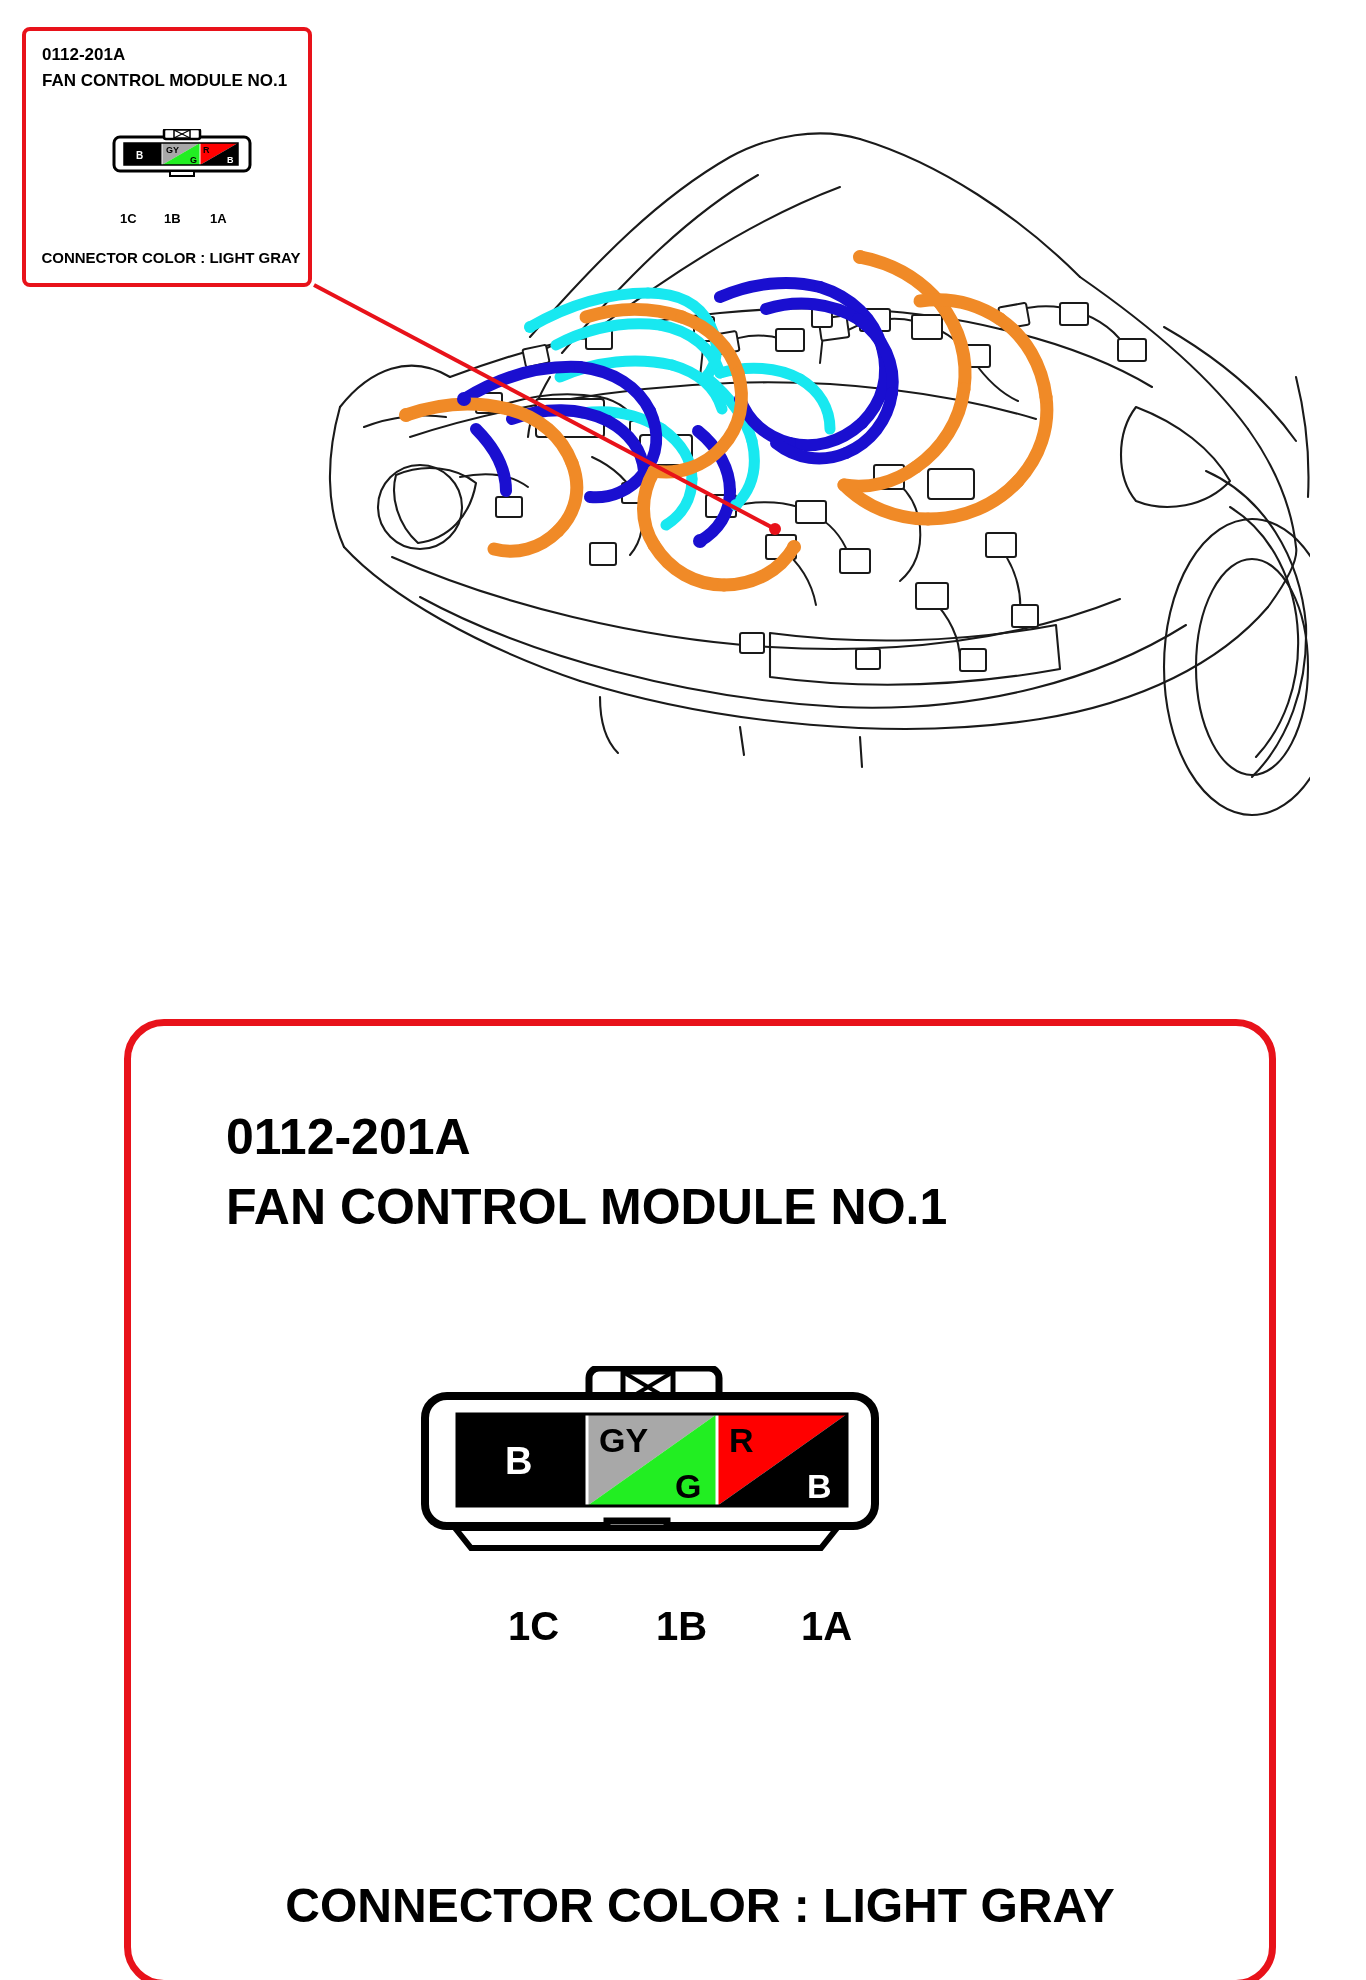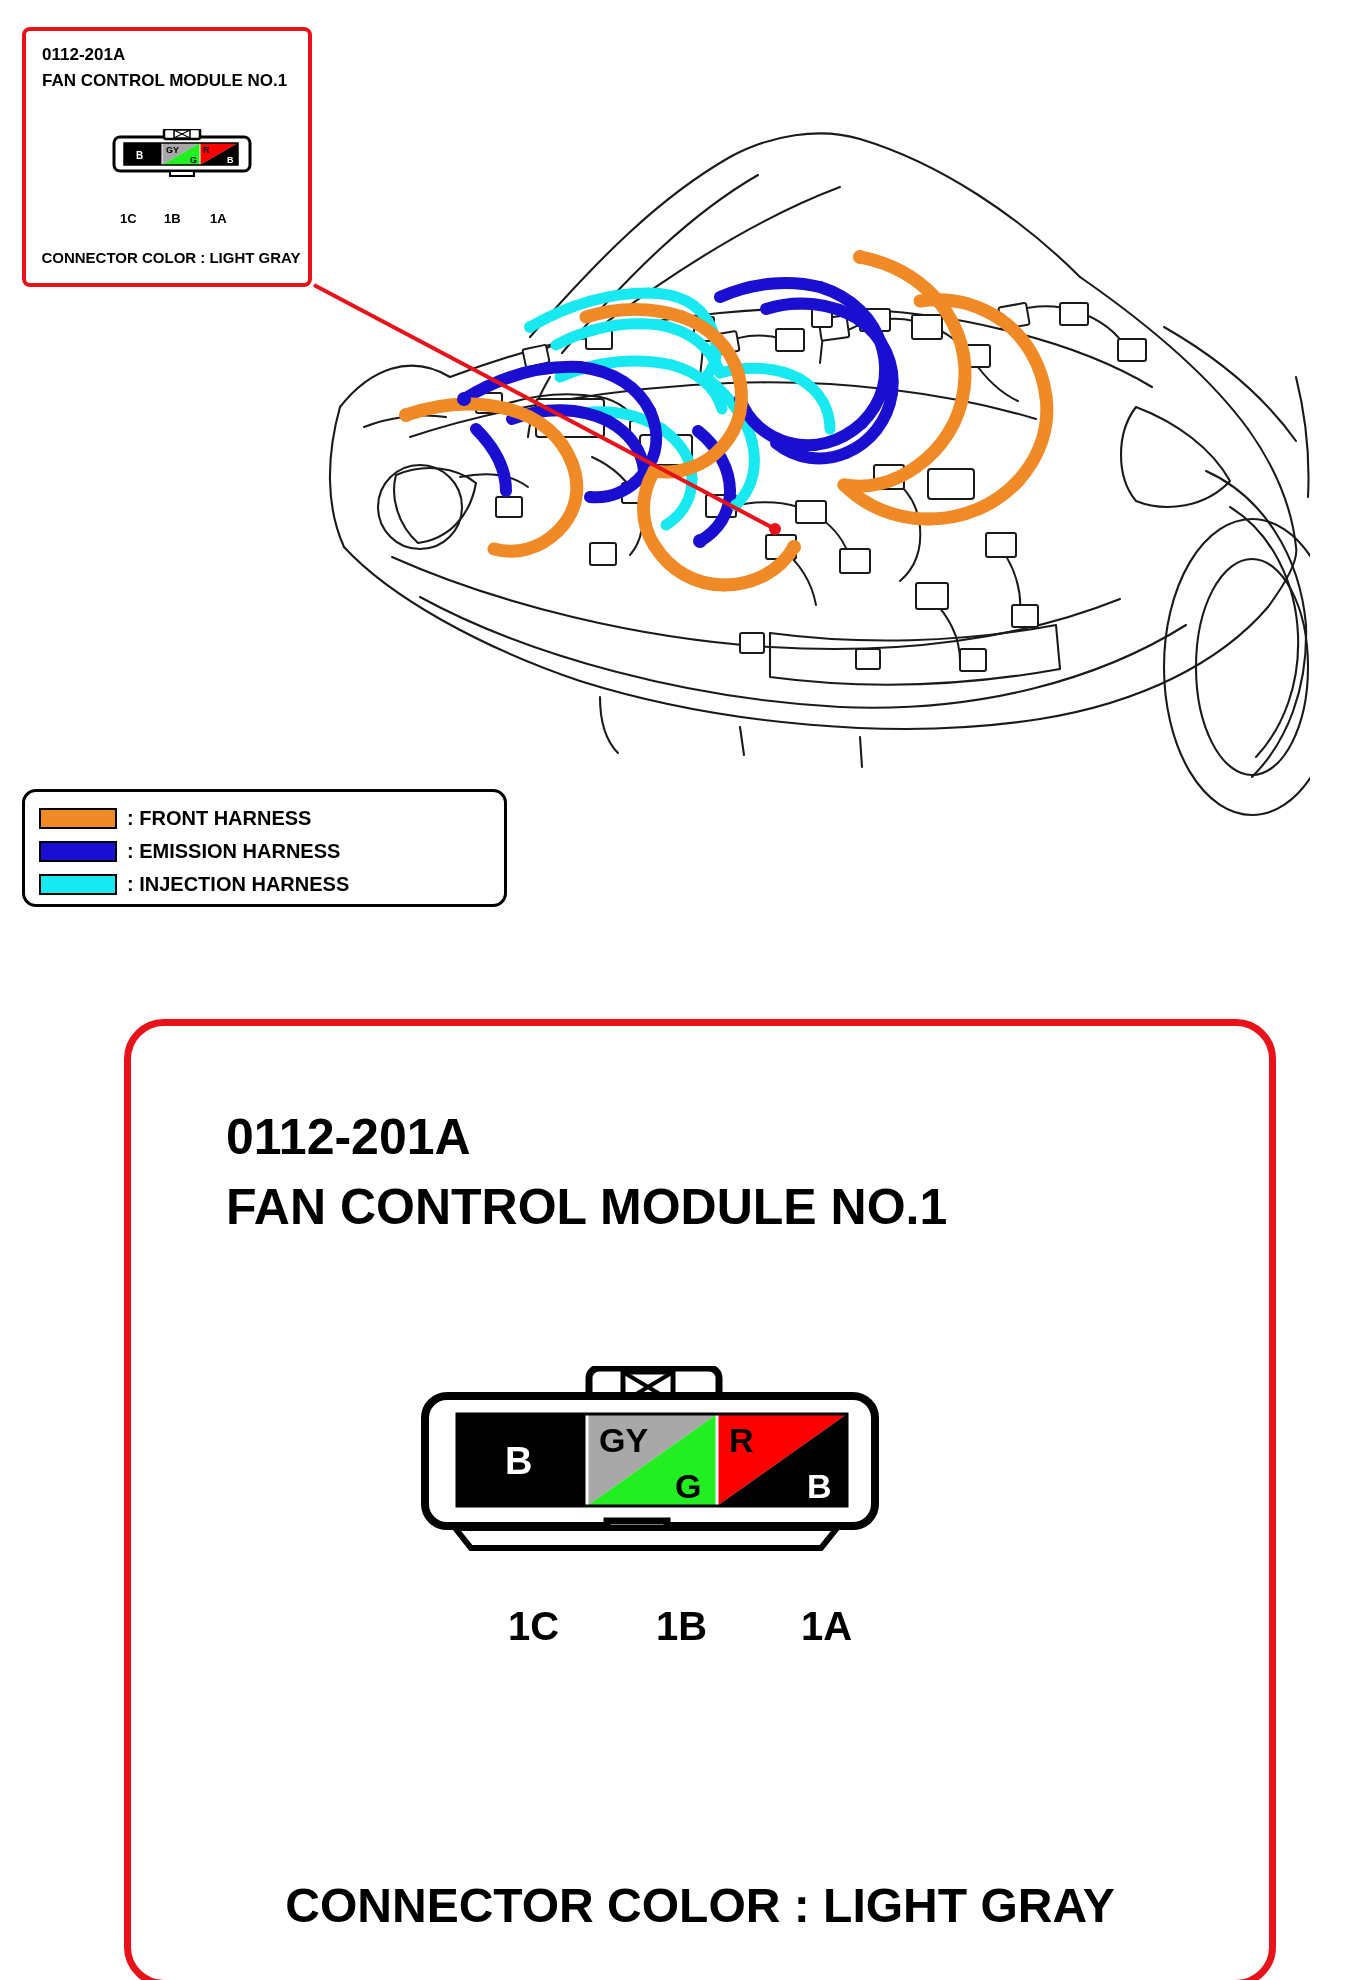--- a/index.html
+++ b/index.html
@@ -445,34 +445,20 @@
 
     <div class="conn-small-labels">
       <span class="csl-1">1C</span>
       <span class="csl-2">1B</span>
       <span class="csl-3">1A</span>
     </div>
 
     <div class="cs-color">CONNECTOR COLOR : LIGHT GRAY</div>
   </div>
 
-  <div class="legend">
-    <div class="legend-row lr0">
-      <span class="swatch" style="background:#F08A27"></span>
-      <span class="lbl">: FRONT HARNESS</span>
-    </div>
-    <div class="legend-row lr1">
-      <span class="swatch" style="background:#1A0FD0"></span>
-      <span class="lbl">: EMISSION HARNESS</span>
-    </div>
-    <div class="legend-row lr2">
-      <span class="swatch" style="background:#18E8F0"></span>
-      <span class="lbl">: INJECTION HARNESS</span>
-    </div>
-  </div>
 
   <div class="callout-big">
     <div class="cb-code">0112-201A</div>
     <div class="cb-title">FAN CONTROL MODULE NO.1</div>
 
     <svg class="conn-big" viewBox="0 0 500 220">
 
       <rect x="178" y="2" width="130" height="34" rx="10" fill="#ffffff" stroke="#000" stroke-width="7"></rect>
 
       <rect x="212" y="6" width="50" height="30" fill="#ffffff" stroke="#000" stroke-width="5"></rect>

